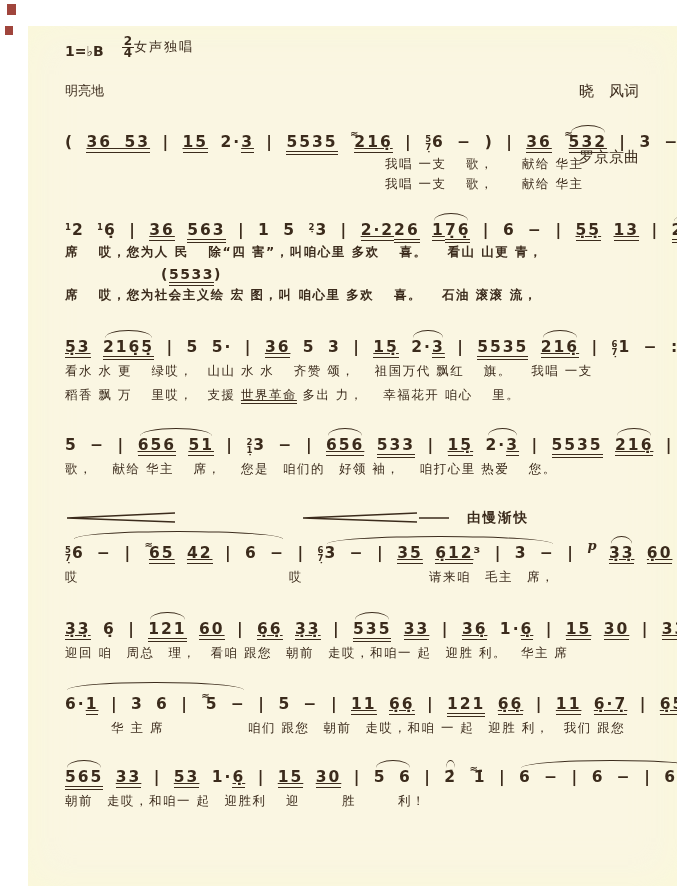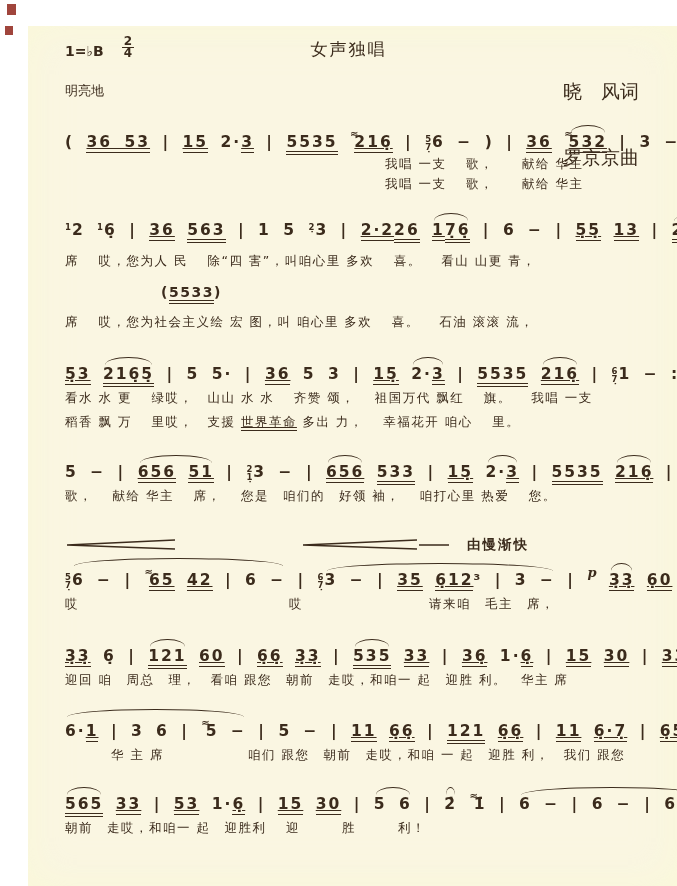--- a/index.html
+++ b/index.html
@@ -11,43 +11,43 @@
   .paper{position:absolute;left:28px;top:26px;right:0;bottom:0;background:#faf6e2;
     box-shadow:inset 0 0 40px rgba(250,250,210,.6);}
   .content{position:absolute;left:37px;top:0;right:10px;color:var(--ink);}
   .red-mark{position:absolute;background:var(--red);opacity:.85;}
   .title{margin:20px 0 0 0;text-align:center;font-size:27px;font-weight:700;
     letter-spacing:11px;color:var(--red);font-family:"DejaVu Serif","Liberation Serif",serif;}
   .meta{display:flex;align-items:flex-start;margin-top:10px;height:44px;}
   .keysig{font-size:14px;font-weight:700;white-space:nowrap;display:flex;align-items:flex-end;gap:18px;}
   .meter{display:inline-flex;flex-direction:column;align-items:center;font-size:12px;line-height:11px;font-weight:700;}
   .meter .num{border-bottom:1.4px solid var(--ink);padding:0 2px;}
-  .subtitle{flex:1;text-align:center;font-size:17px;letter-spacing:2px;padding-top:2px;}
-  .credits{text-align:left;font-size:19px;line-height:22px;white-space:pre;padding-right:28px;}
+  .subtitle{flex:1;font-size:13px;letter-spacing:2px;padding-top:2px;}
+  .credits{text-align:left;font-size:15px;line-height:22px;white-space:pre;padding-right:28px;}
   .tempo{font-size:13px;margin-top:2px;}
   
   .sys{margin-top:28px;}
   .notes{font-weight:700;font-size:15.5px;letter-spacing:2px;word-spacing:5px;
     white-space:pre;color:var(--ink);}
   .lyr{font-size:12.5px;letter-spacing:1.5px;margin-top:7px;white-space:pre;}
   .u1{border-bottom:1.6px solid var(--ink);padding-bottom:1px;text-decoration:underline;}
   .u2{border-bottom:4.5px double var(--ink);padding-bottom:0;}
   .arc{position:relative;display:inline-block;}
   .arc::before{content:"";position:absolute;left:2px;right:2px;top:-8px;height:7px;
     border-top:1.6px solid var(--ink);border-radius:50% 50% 0 0 / 100% 100% 0 0;}
   .grace{display:inline-flex;flex-direction:column;font-size:8.5px;line-height:7.5px;
     font-weight:700;vertical-align:5px;letter-spacing:0;margin-right:1px;}
   .grace span{display:block;}
   .trem{display:inline-block;font-size:10px;vertical-align:10px;letter-spacing:-1px;margin-right:-3px;}
   .dyn{font-family:"DejaVu Serif","Liberation Serif",serif;font-style:italic;font-weight:700;
     font-size:13px;vertical-align:8px;letter-spacing:0;}
   .sys-1 .lyr{padding-left:320px;margin-top:5px;}
   .sys-1 .lyr + .lyr{margin-top:3px;}
   .sys-2 .fill{padding-left:96px;margin-top:3px;}
-  .sys-2 .lyr{margin-top:14px;}
+  .sys-2 .lyr{margin-top:5px;font-weight:bold;}
   .sys-3{margin-top:34px;} .sys-4{margin-top:32px;}
   .sys-5{margin-top:10px;} .sys-6{margin-top:34px;}
   .sys-7{margin-top:28px;} .sys-7 .lyr{padding-left:46px;}
   .sys-8{margin-top:26px;}
   #accel-row{margin-top:30px;height:20px;display:flex;align-items:center;gap:8px;}
   #accel-row svg{display:block;}
   #accel-row .lbl{font-size:13.5px;font-weight:700;letter-spacing:2px;margin-left:8px;}
   .hp2{margin-left:116px;}
 </style>
 </head>

